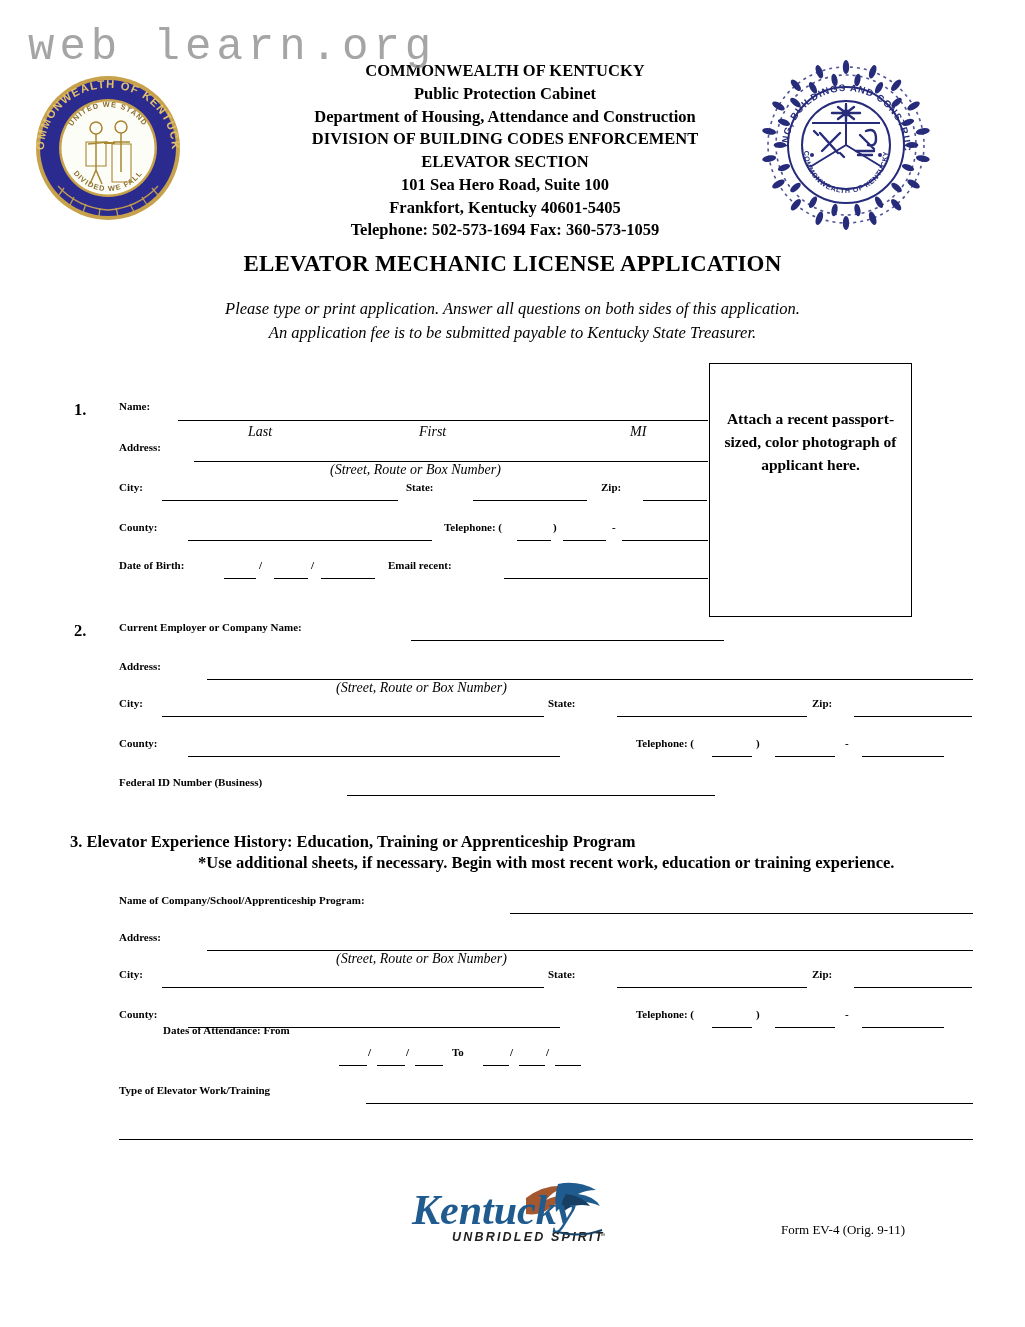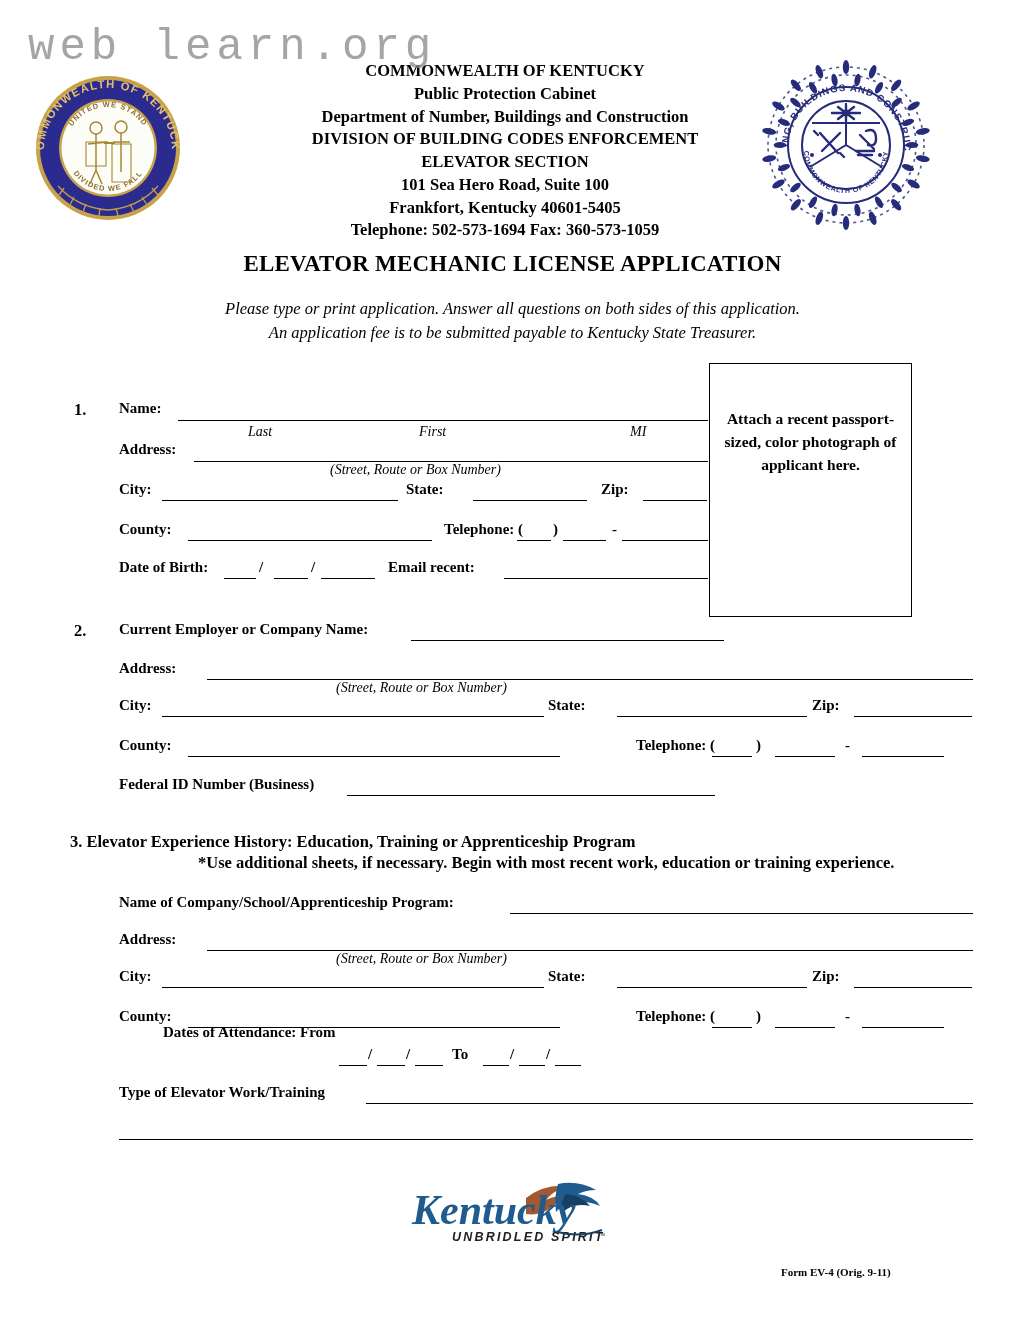--- a/index.html
+++ b/index.html
@@ -39,21 +39,21 @@
     position:absolute; left:0; top:251px; width:1025px;
     text-align:center; font-weight:bold; font-size:23px;
     letter-spacing:.2px;
   }
   .instr {
     position:absolute; left:0; top:297px; width:1025px;
     text-align:center; font-style:italic; font-size:16.5px; line-height:1.45;
   }
 
   
-  .row { position:absolute; font-weight:bold; font-size:15px; white-space:nowrap; }
+  .row { position:absolute; font-weight:bold; font-size:11px; white-space:nowrap; }
   .cap { position:absolute; font-style:italic; font-weight:normal; font-size:14px; }
   .num { position:absolute; font-weight:bold; font-size:16.5px; }
 
   
   .ul { position:absolute; border-bottom:1.3px solid #000; height:0; }
 
   
   .photobox {
     position:absolute; left:709px; top:363px; width:203px; height:254px;
     border:1.4px solid #000; background:#fff; z-index:4;
@@ -63,21 +63,21 @@
     text-align:center; font-weight:bold; font-size:15.5px; line-height:1.48;
     padding:0 8px;
   }
 
   
   .s3head { position:absolute; left:70px; top:832px; font-weight:bold; font-size:16.5px; }
   .s3sub  { position:absolute; left:198px; top:853px; font-weight:bold; font-size:16.5px; }
 
   
   .ky-logo { position:absolute; left:408px; top:1176px; width:205px; height:72px; }
-  .formno { position:absolute; left:781px; top:1266px; font-weight:bold; font-size:11px; }
+  .formno { position:absolute; left:781px; top:1222px; font-weight:normal; font-size:13px; }
 </style>
 </head>
 <body>
 
 <div class="page">
 
   <div class="watermark">web learn.org</div>
 
   <div class="seal-left">
     <svg viewBox="0 0 180 175" width="180" height="175" aria-hidden="true">
@@ -193,21 +193,21 @@
         <path d="M96 96 L114 96 M98 100 L112 100"></path>
       </g>
       <circle cx="52" cy="100" r="2" fill="#262b7a"></circle>
       <circle cx="120" cy="100" r="2" fill="#262b7a"></circle>
     </svg>
   </div>
 
   <div class="hdr">
     <div>COMMONWEALTH OF KENTUCKY</div>
     <div>Public Protection Cabinet</div>
-    <div>Department of Number, Buildings and Construction</div>
+    <div>Department of Housing, Attendance and Construction</div>
     <div>DIVISION OF BUILDING CODES ENFORCEMENT</div>
     <div>ELEVATOR SECTION</div>
     <div>101 Sea Hero Road, Suite 100</div>
     <div>Frankfort, Kentucky  40601-5405</div>
     <div>Telephone:  502-573-1694   Fax:  360-573-1059</div>
   </div>
 
   <div class="title">ELEVATOR MECHANIC LICENSE APPLICATION</div>
   <div class="instr">
     <div>Please type or print application.  Answer all questions on both sides of this application.</div>

